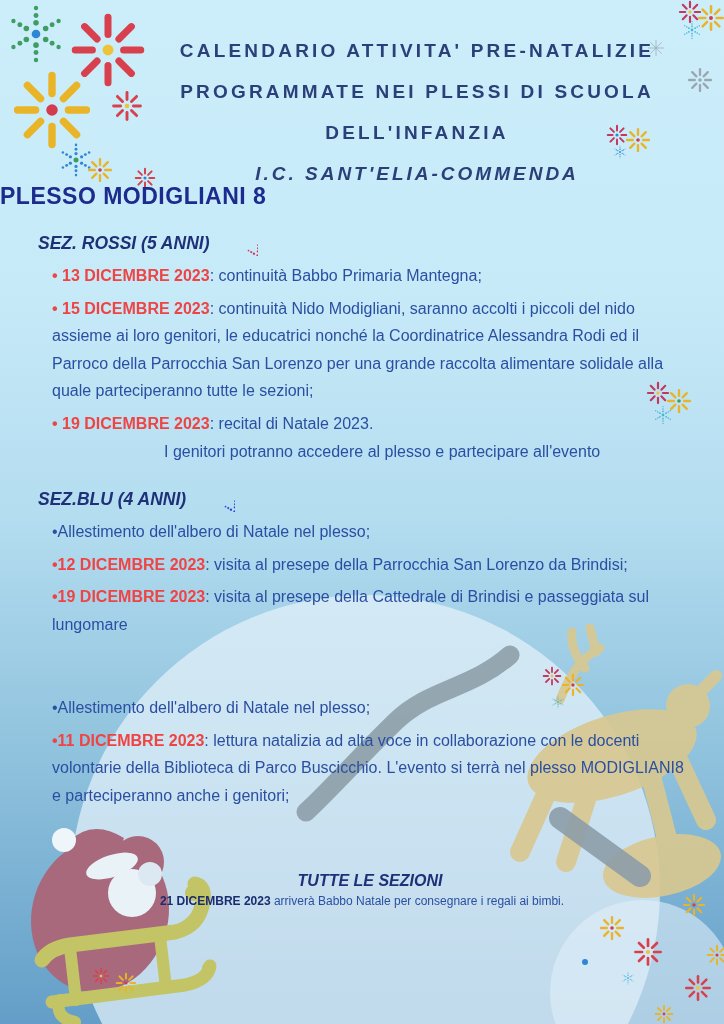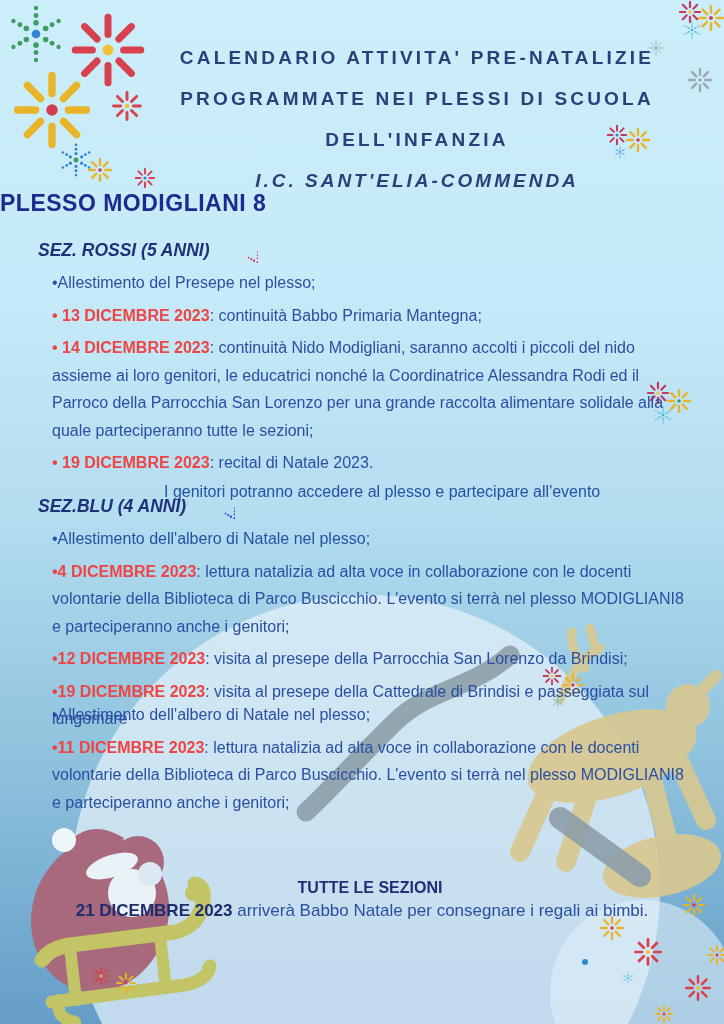--- a/index.html
+++ b/index.html
@@ -5,21 +5,21 @@
   html,body{margin:0;padding:0;}
   body{
     width:724px;height:1024px;position:relative;overflow:hidden;
     font-family:"Liberation Sans",sans-serif;
     background:linear-gradient(180deg,#cceefb 0%,#c7eaf8 28%,#b4ddf0 50%,#8fc2dd 74%,#649ec8 100%);
   }
   .snowball{position:absolute;border-radius:50%;background:rgba(228,241,250,0.72);z-index:1;}
   .snowball.main{left:70px;top:595px;width:590px;height:590px;}
   .snowball.bump{left:550px;top:900px;width:185px;height:185px;background:rgba(224,238,249,0.6);}
   svg.deco{position:absolute;left:0;top:0;z-index:2;}
-  .content{position:absolute;left:0;top:7px;width:724px;height:960px;z-index:3;}
+  .content{position:absolute;left:0;top:0;width:724px;height:960px;z-index:3;}
 
   .title-block{position:absolute;left:110px;top:30px;width:614px;text-align:center;
     color:#2b3f79;font-weight:bold;font-size:19px;letter-spacing:3.2px;line-height:2.16;}
   .title-block .school{font-style:italic;letter-spacing:3px;}
 
   .plesso{position:absolute;left:0;top:183px;width:724px;text-align:left;
     color:#1c2b8d;font-weight:bold;font-size:23px;letter-spacing:0.5px;}
 
   .section{position:absolute;left:38px;width:656px;}
   .sec-rossi{top:230px;}
@@ -27,22 +27,22 @@
   .sec-arancioni{top:694px;}
   .sec-head{display:flex;align-items:center;gap:23px;margin-bottom:6px;}
   .sec-title{color:#1e3078;font-weight:bold;font-style:italic;font-size:17.5px;}
   .sec-icon{flex:0 0 auto;}
   .items{padding-left:14px;}
   .item{margin:0 0 5px 0;font-size:16px;line-height:1.72;color:#2a4fa2;}
   .item b{color:#ef4444;}
   .item.indent{padding-left:112px;margin-top:-4px;}
 
   .footer{position:absolute;left:0;top:872px;width:724px;text-align:center;}
-  .footer-heading{color:#1e3078;font-weight:bold;font-size:16px;margin:0 0 4px 16px;}
-  .footer-line{font-size:17px;color:#2a4fa2;margin:0;}
+  .footer-heading{color:#1e3078;font-weight:bold;font-style:italic;font-size:16px;margin:0 0 4px 16px;}
+  .footer-line{font-size:12px;color:#2a4fa2;margin:0;}
   .footer-line b{color:#1b2c6f;}
 </style>
 </head>
 <body>
 
 <div class="snowball main"></div>
 <div class="snowball bump"></div>
 
 <svg class="deco" width="724" height="1024" viewBox="0 0 724 1024">
   <defs>
@@ -173,38 +173,36 @@
   <div class="plesso">PLESSO MODIGLIANI 8</div>
 
   <div class="section sec-rossi">
     <div class="sec-head">
       <span class="sec-title">SEZ. ROSSI (5 ANNI)</span>
       <svg class="sec-icon" width="26" height="26" viewBox="-50 -50 100 100" style="color:#cf3960;--c2:#cf3960">
           <use href="#fwdot"></use>
         </svg>
     </div>
     <div class="items">
-      <p class="item"><b></b><span>•Allestimento del Presepe nel plesso;</span></p>
       <p class="item"><b>• 13 DICEMBRE 2023</b><span>: continuità Babbo Primaria Mantegna;</span></p>
-      <p class="item"><b>• 14 DICEMBRE 2023</b><span>: continuità Nido Modigliani, saranno accolti i piccoli del nido assieme ai loro genitori, le educatrici nonché la Coordinatrice Alessandra Rodi ed il Parroco della Parrocchia San Lorenzo per una grande raccolta alimentare solidale alla quale parteciperanno tutte le sezioni;</span></p>
+      <p class="item"><b>• 15 DICEMBRE 2023</b><span>: continuità Nido Modigliani, saranno accolti i piccoli del nido assieme ai loro genitori, le educatrici nonché la Coordinatrice Alessandra Rodi ed il Parroco della Parrocchia San Lorenzo per una grande raccolta alimentare solidale alla quale parteciperanno tutte le sezioni;</span></p>
       <p class="item"><b>• 19 DICEMBRE 2023</b><span>: recital di Natale 2023.</span></p>
       <p class="item indent"><b></b><span>I genitori potranno accedere al plesso e partecipare all'evento</span></p>
     </div>
   </div>
 
   <div class="section sec-blu">
     <div class="sec-head">
       <span class="sec-title">SEZ.BLU (4 ANNI)</span>
       <svg class="sec-icon" width="26" height="26" viewBox="-50 -50 100 100" style="color:#2b47d4;--c2:#2b47d4">
           <use href="#fwdot"></use>
         </svg>
     </div>
     <div class="items">
       <p class="item"><b></b><span>•Allestimento dell'albero di Natale nel plesso;</span></p>
-      <p class="item"><b>•4 DICEMBRE 2023</b><span>: lettura natalizia ad alta voce in collaborazione con le docenti volontarie della Biblioteca di Parco Buscicchio. L'evento si terrà nel plesso MODIGLIANI8 e parteciperanno anche i genitori;</span></p>
       <p class="item"><b>•12 DICEMBRE 2023</b><span>: visita al presepe della Parrocchia San Lorenzo da Brindisi;</span></p>
       <p class="item"><b>•19 DICEMBRE 2023</b><span>: visita al presepe della Cattedrale di Brindisi e passeggiata sul lungomare</span></p>
     </div>
   </div>
 
   <div class="section sec-arancioni">
     <div class="items">
       <p class="item"><b></b><span>•Allestimento dell'albero di Natale nel plesso;</span></p>
       <p class="item"><b>•11 DICEMBRE 2023</b><span>: lettura natalizia ad alta voce in collaborazione con le docenti volontarie della Biblioteca di Parco Buscicchio. L'evento si terrà nel plesso MODIGLIANI8 e parteciperanno anche i genitori;</span></p>
     </div>

